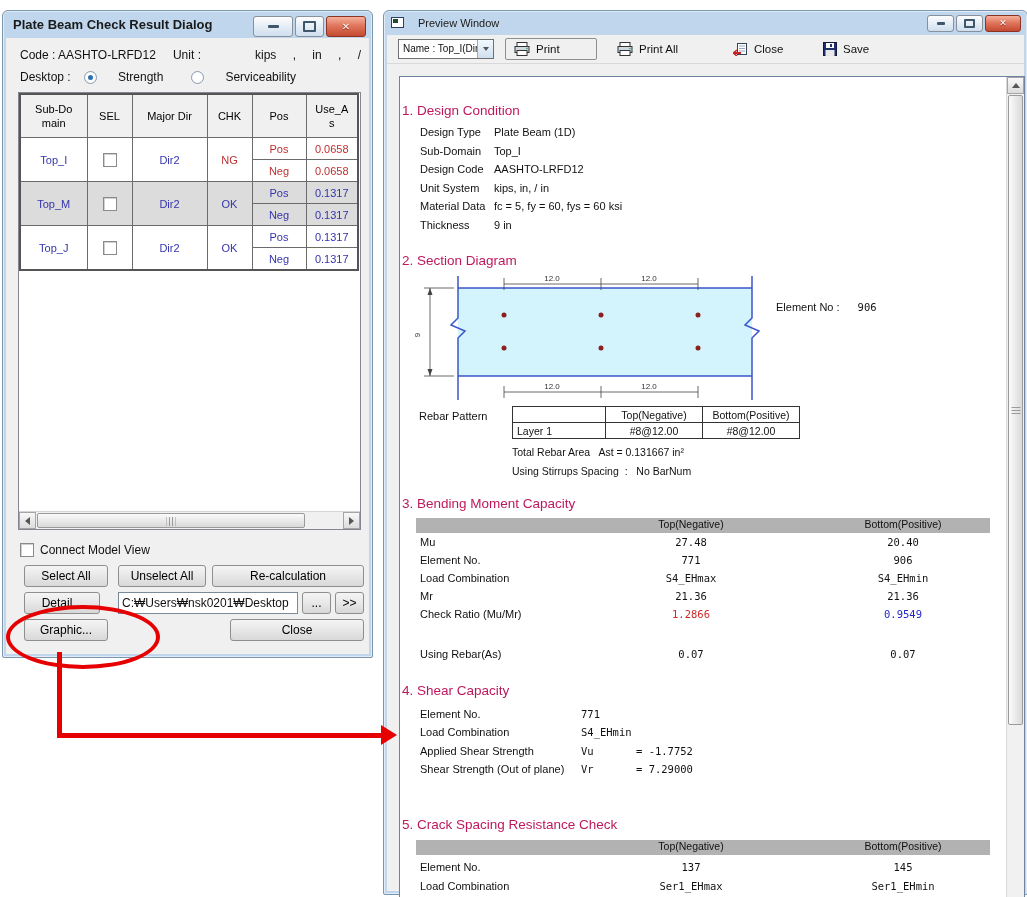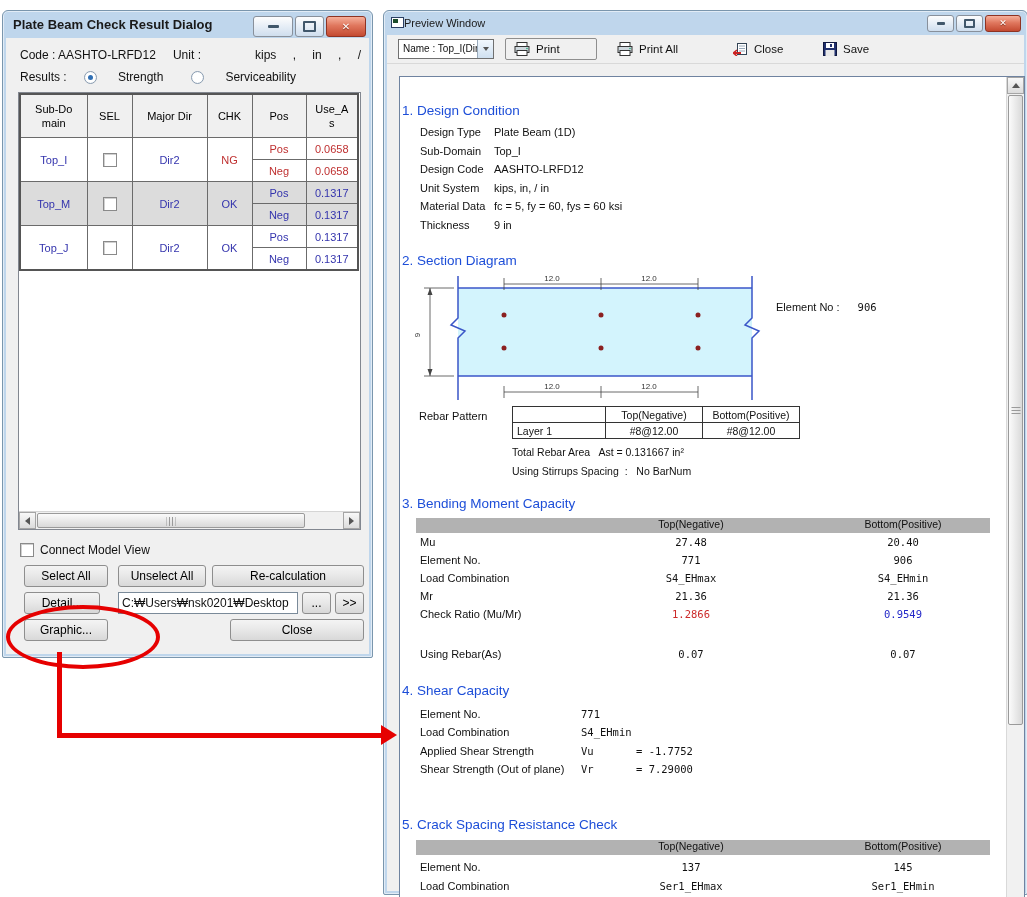--- a/index.html
+++ b/index.html
@@ -86,21 +86,21 @@
            border-radius:50%;z-index:50;pointer-events:none;}
   .arrow-v{position:absolute;left:57px;top:652px;width:5px;height:84px;background:var(--annotation-red);z-index:50;}
   .arrow-h{position:absolute;left:57px;top:733px;width:326px;height:5px;background:var(--annotation-red);z-index:50;}
   .arrow-head{position:absolute;left:381px;top:725px;width:0;height:0;z-index:50;
            border-top:10px solid transparent;border-bottom:10px solid transparent;
            border-left:16px solid var(--annotation-red);}
 
   
   #pv{left:383px;top:10px;width:643px;height:883px;}
   #pv .titlebar{height:24px;}
-  #pv .title{font-size:11px;color:#1a1a1a;padding-left:20px;}
+  #pv .title{font-size:11px;color:#1a1a1a;padding-left:34px;}
   #pv .winbtns{right:6px;top:4px;}
   #pv .wbtn{width:25px;height:15px;}
   #pv .wbtn.close{width:34px;}
   .appicon{position:absolute;left:7px;top:6px;width:13px;height:11px;background:#fff;
            border:1px solid #2a3f63;box-sizing:border-box;}
   .appicon::after{content:"";position:absolute;left:1px;top:1px;width:5px;height:4px;background:#1d4d2b;}
   .pclient{position:absolute;left:3px;top:24px;right:3px;bottom:3px;background:#f0f0f0;}
   .toolbar{position:absolute;left:0;top:0;right:0;height:28px;border-bottom:1px solid #d9d9d9;
            font-size:11.5px;}
   .dropdown{position:absolute;left:11px;top:4px;width:96px;height:20px;background:#fff;
@@ -111,21 +111,21 @@
            align-items:center;justify-content:center;}
   .tbtn{position:absolute;top:3px;height:22px;display:flex;align-items:center;gap:6px;
         padding:0 8px;box-sizing:border-box;cursor:default;}
   .tbtn.bordered{border:1px solid #8e8e8e;border-radius:2px;}
   .contentbox{position:absolute;left:12px;top:41px;width:624px;height:838px;background:#fff;
         border:1px solid #6f83a0;box-sizing:content-box;}
   .report{position:absolute;left:0;top:0;width:605px;height:838px;overflow:hidden;font-size:11px;}
   .vscroll{position:absolute;right:0;top:0;width:17px;height:838px;background:#f1f1f1;
         border-left:1px solid #d9d9d9;}
 
-  .rh{position:absolute;font-size:13.5px;color:#1d4ed8;left:2px;white-space:nowrap;}
+  .rh{position:absolute;font-size:13.5px;color:#be185d;left:2px;white-space:nowrap;}
   .kv .lab{position:absolute;left:20px;white-space:nowrap;}
   .kv .val{position:absolute;left:94px;white-space:nowrap;}
   .row{position:absolute;left:0;width:100%;height:15px;}
   .row .lab{position:absolute;left:20px;white-space:nowrap;}
   .v1{position:absolute;left:231px;width:120px;text-align:center;font-family:"DejaVu Sans Mono",monospace;font-size:10.5px;white-space:nowrap;}
   .v2{position:absolute;left:443px;width:120px;text-align:center;font-family:"DejaVu Sans Mono",monospace;font-size:10.5px;white-space:nowrap;}
   .colbar{position:absolute;left:16px;width:574px;height:15px;background:var(--section-header-gray);font-size:10.5px;color:#111;}
   .colbar .h1{position:absolute;left:215px;width:120px;text-align:center;}
   .colbar .h2{position:absolute;left:427px;width:120px;text-align:center;}
   .sym{position:absolute;left:181px;font-family:"DejaVu Sans Mono",monospace;font-size:10.5px;white-space:pre;}
@@ -159,21 +159,21 @@
         <span class="glyph-x">✕</span>
       </div>
   </div>
   <div class="client">
     <div class="code-row">
       <span>Code : AASHTO-LRFD12</span>
       <span class="unitlab">Unit :</span>
       <span class="unitvals">kips , in , /</span>
     </div>
     <div class="results-row">
-      <span style="width:64px">Results :</span>
+      <span style="width:64px">Desktop :</span>
       <span class="radio" style="margin-right:28px">
         <span class="rcirc checked"></span>
         <span>Strength</span>
       </span>
       <span class="radio">
         <span class="rcirc"></span>
         <span>Serviceability</span>
       </span>
     </div>
 

